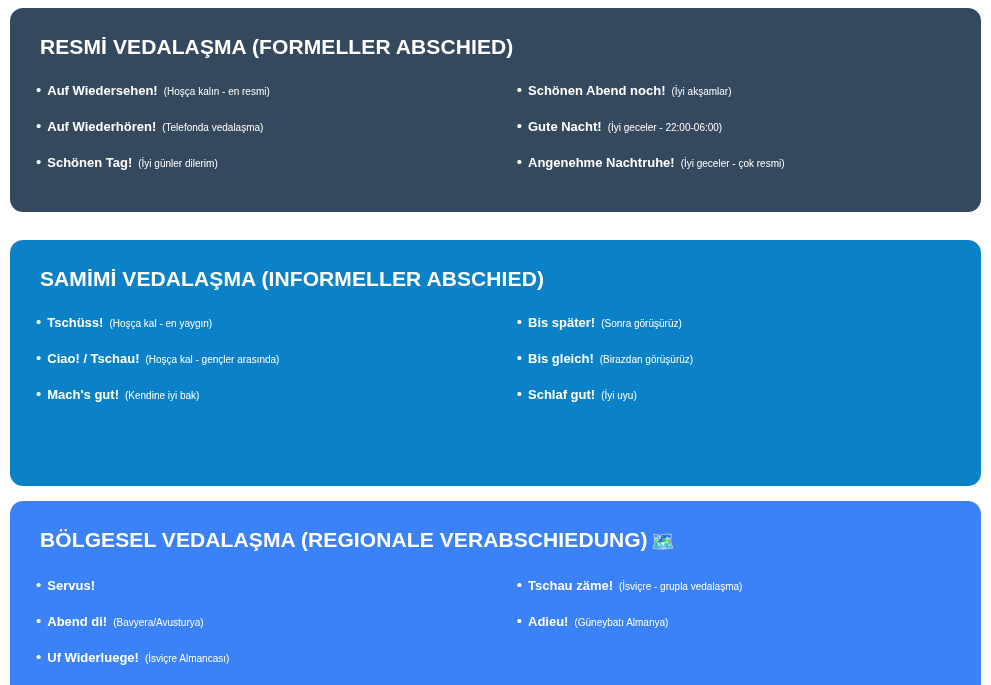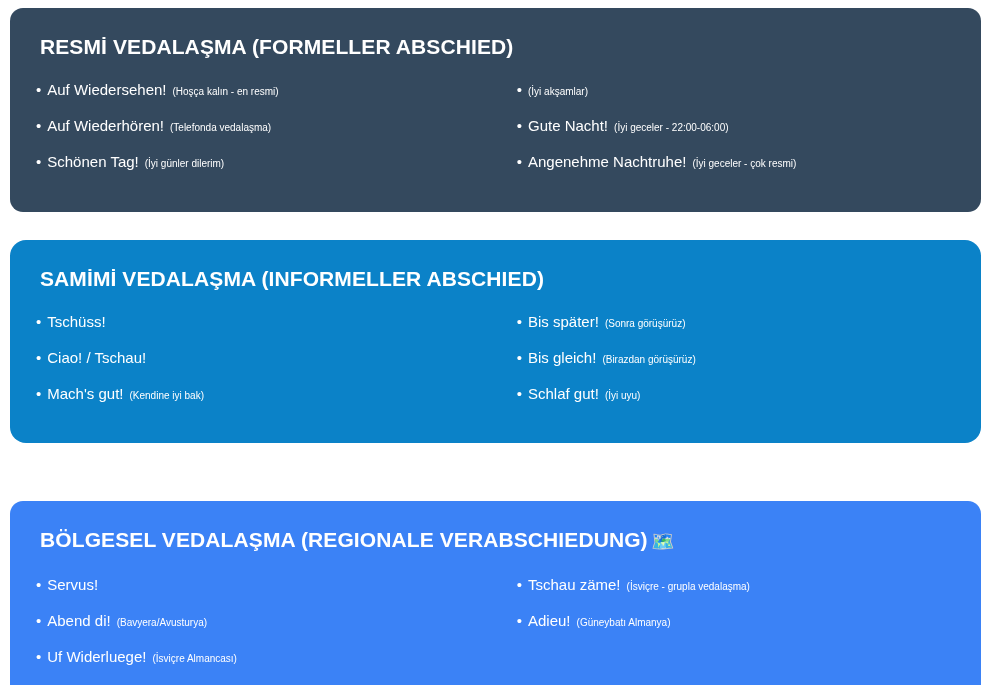--- a/index.html
+++ b/index.html
@@ -28,23 +28,22 @@
     padding: 20px 22px 28px 22px;
     overflow: hidden;
   }
   .card-formal {
     top: 8px;
     height: 204px;
     background: #34495e;
   }
   .card-informal {
     top: 240px;
-    height: 203px;
+    height: 246px;
     background: #0b82c8;
-    border-radius: 16px;
   }
   .card-regional {
     top: 501px;
     height: 256px;
     background: #3b82f6;
   }
   .card-title {
     color: #ffffff;
     font-size: 21px;
     font-weight: bold;
@@ -78,22 +77,22 @@
     white-space: nowrap;
   }
   .bullet-dot {
     color: #ffffff;
     font-size: 15px;
     margin-right: 6px;
     line-height: 20px;
   }
   .term {
     color: #ffffff;
-    font-weight: normal;
-    font-size: 15px;
+    font-weight: bold;
+    font-size: 13px;
     margin-right: 6px;
   }
   .gloss {
     color: #ffffff;
     font-weight: normal;
     font-size: 10px;
   }
   .watermark {
     position: absolute;
     right: 58px;
@@ -150,20 +149,21 @@
         </div>
         <div class="bullet-row">
           <span class="bullet-dot">•</span>
           <span class="term">Schönen Tag!</span>
           <span class="gloss">(İyi günler dilerim)</span>
         </div>
       </div>
       <div class="col col-right">
         <div class="bullet-row">
           <span class="bullet-dot">•</span>
+          <span class="term">Schönen Abend noch!</span>
           <span class="gloss">(İyi akşamlar)</span>
         </div>
         <div class="bullet-row">
           <span class="bullet-dot">•</span>
           <span class="term">Gute Nacht!</span>
           <span class="gloss">(İyi geceler - 22:00-06:00)</span>
         </div>
         <div class="bullet-row">
           <span class="bullet-dot">•</span>
           <span class="term">Angenehme Nachtruhe!</span>
@@ -175,24 +175,26 @@
 
   <section class="card card-informal">
     <h2 class="card-title">
       <span>SAMİMİ VEDALAŞMA (INFORMELLER ABSCHIED)</span>
     </h2>
     <div class="columns">
       <div class="col col-left">
         <div class="bullet-row">
           <span class="bullet-dot">•</span>
           <span class="term">Tschüss!</span>
+          <span class="gloss">(Hoşça kal - en yaygın)</span>
         </div>
         <div class="bullet-row">
           <span class="bullet-dot">•</span>
           <span class="term">Ciao! / Tschau!</span>
+          <span class="gloss">(Hoşça kal - gençler arasında)</span>
         </div>
         <div class="bullet-row">
           <span class="bullet-dot">•</span>
           <span class="term">Mach's gut!</span>
           <span class="gloss">(Kendine iyi bak)</span>
         </div>
       </div>
       <div class="col col-right">
         <div class="bullet-row">
           <span class="bullet-dot">•</span>

